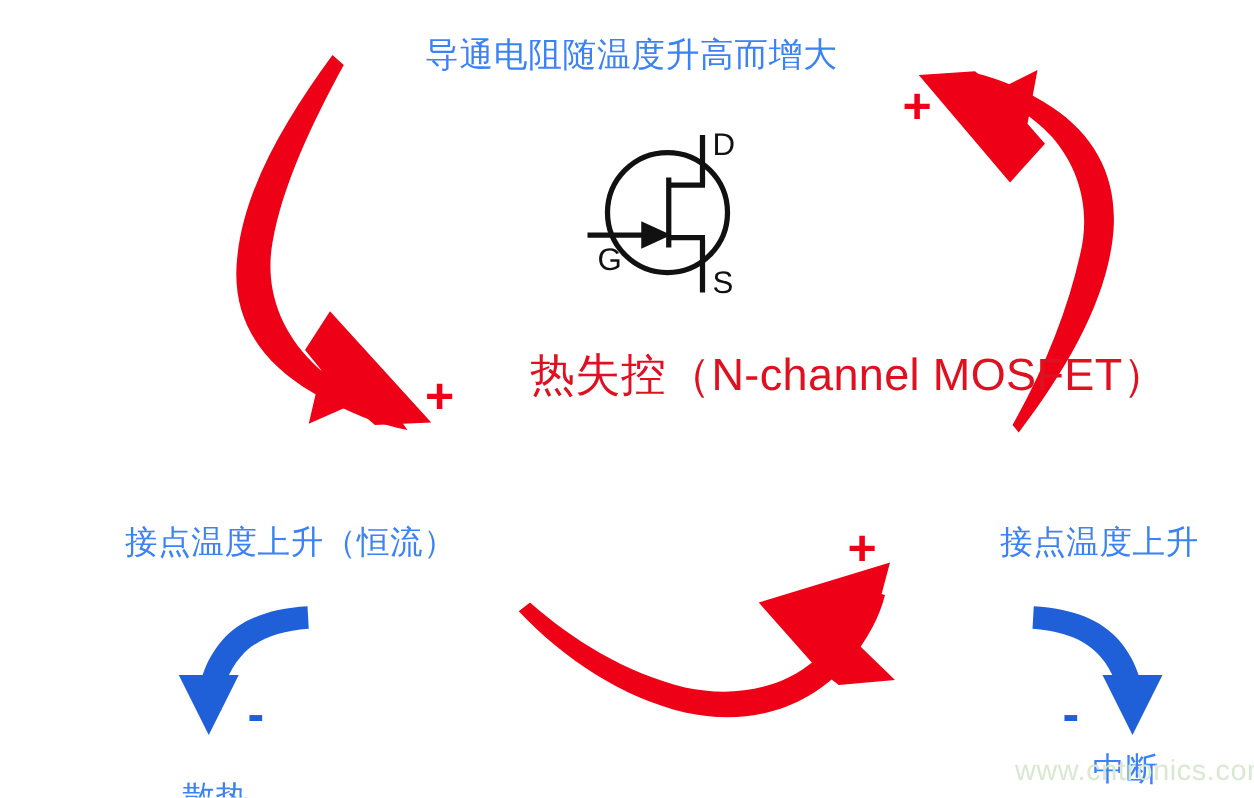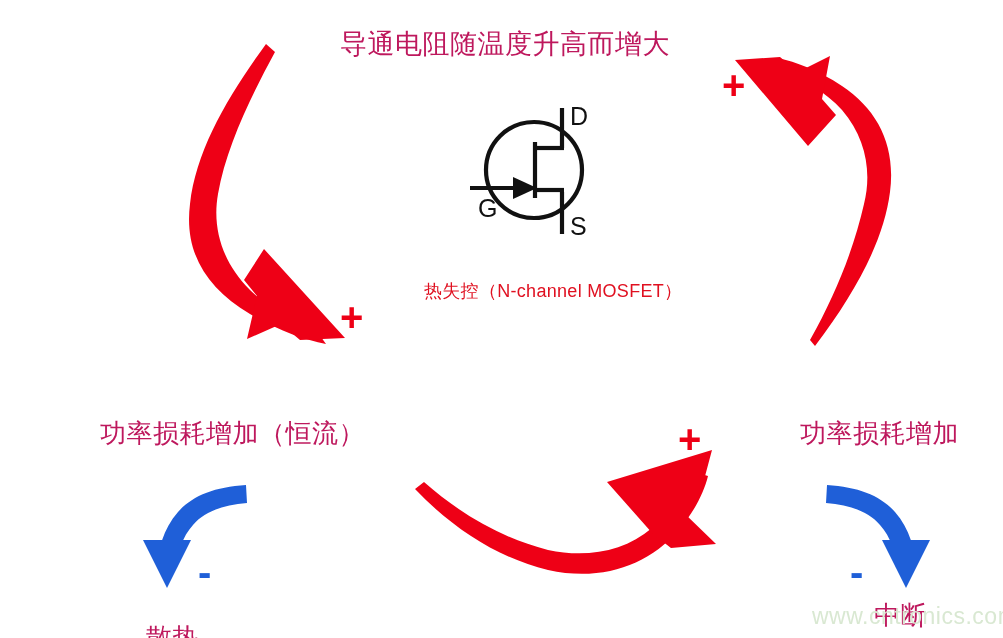--- a/index.html
+++ b/index.html
@@ -21,32 +21,32 @@
     width: 1003px;
     height: 638px;
   }
   .lbl {
     position: absolute;
     white-space: nowrap;
     line-height: 1;
   }
   .cn-label {
     font-size: 26px;
-    color: #be185d;
+    color: #3b82f6;
     letter-spacing: 0.5px;
   }
   #title-top {
     left: 340px;
     top: 31px;
     font-size: 27px;
   }
   #center-red-label {
     left: 424px;
     top: 282px;
-    font-size: 18px;
+    font-size: 36px;
     color: #e01020;
     letter-spacing: 0.3px;
   }
   #label-power-loss {
     left: 100px;
     top: 420px;
   }
   #label-junction-temp {
     left: 800px;
     top: 420px;
@@ -220,23 +220,23 @@
     <line x1="470" y1="188" x2="524" y2="188"></line>
 
     <polygon points="513,177 537,188 513,199" fill="#111111" stroke="none"></polygon>
   </g>
 </svg>
 
 <div class="lbl cn-label" id="title-top">导通电阻随温度升高而增大</div>
 
 <div class="lbl" id="center-red-label">热失控（N-channel MOSFET）</div>
 
-<div class="lbl cn-label" id="label-power-loss">功率损耗增加（恒流）</div>
-
-<div class="lbl cn-label" id="label-junction-temp">功率损耗增加</div>
+<div class="lbl cn-label" id="label-power-loss">接点温度上升（恒流）</div>
+
+<div class="lbl cn-label" id="label-junction-temp">接点温度上升</div>
 
 <div class="lbl cn-label" id="label-heat-dissipation">散热</div>
 
 <div class="lbl cn-label" id="label-interrupt">中断</div>
 
 <div class="fet-letter" id="fet-d">D</div>
 <div class="fet-letter" id="fet-s">S</div>
 <div class="fet-letter" id="fet-g">G</div>
 
 <div class="sign sign-plus" id="plus-left">+</div>

